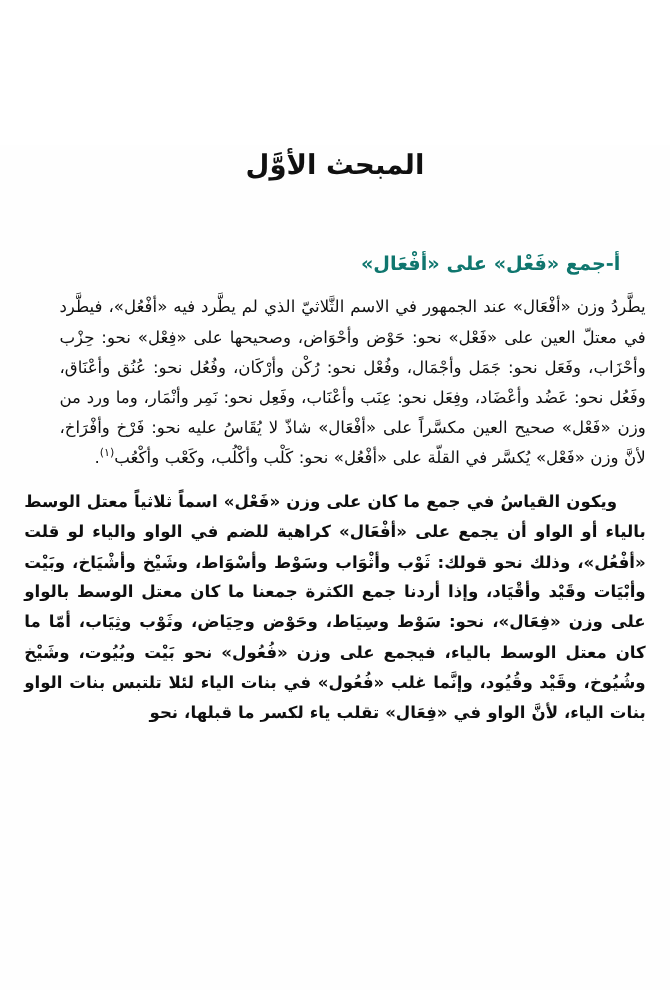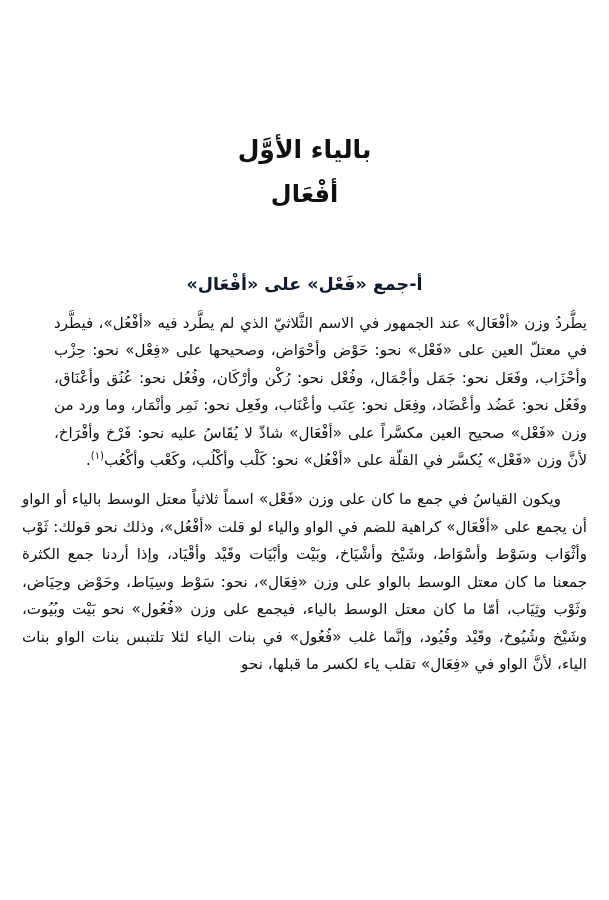--- a/index.html
+++ b/index.html
@@ -43,58 +43,56 @@
     font-weight: bold;
     margin-top: 9px;
     color: #101010;
   }
 
   
   .section-heading {
     margin-top: 62px;
     margin-left: 45px;
     margin-right: 45px;
-    text-align: center;
     font-size: 17.5px;
     font-weight: bold;
-    color: #0f172a;
+    color: #0f766e;
   }
 
   
   .body-text {
     margin: 0;
     padding: 0 22px 0 22px;
   }
   .para {
     margin: 0;
     font-size: 15.1px;
     line-height: 27.4px;
     text-align: justify;
     text-align-last: right;
     color: #0f0f0f;
     word-spacing: 0.2px;
   }
   .para.first { margin-top: 16px; margin-left: 32px; }
-  .para.second { margin-top: 12px; }
+  .para.second { margin-top: 12px; font-weight: bold; }
   .indent { display: inline-block; width: 26px; }
 
   .fn-ref {
     font-size: 10px;
     vertical-align: super;
     line-height: 0;
   }
 </style>
 </head>
 <body>
 
 <div class="page">
 
   <div class="title-block">
-    <div class="title-main">بالياء الأوَّل</div>
-    <div class="title-sub">أفْعَال</div>
+    <div class="title-main">المبحث الأوَّل</div>
   </div>
 
   <div class="section-heading">أ-جمع «فَعْل» على «أفْعَال»</div>
 
   <div class="body-text">
 
     <p class="para first"><span>يطَّردُ وزن «أفْعَال» عند الجمهور في الاسم الثَّلاثيّ الذي لم يطَّرد فيه «أفْعُل»، فيطَّرد في معتلّ العين على «فَعْل» نحو: حَوْض وأحْوَاض، وصحيحها على «فِعْل» نحو: حِزْب وأحْزَاب، وفَعَل نحو: جَمَل وأجْمَال، وفُعْل نحو: رُكْن وأرْكَان، وفُعُل نحو: عُنُق وأعْنَاق، وفَعُل نحو: عَضُد وأعْضَاد، وفِعَل نحو: عِنَب وأعْنَاب، وفَعِل نحو: نَمِر وأنْمَار، وما ورد من وزن «فَعْل» صحيح العين مكسَّراً على «أفْعَال» شاذّ لا يُقَاسُ عليه نحو: فَرْخ وأفْرَاخ، لأنَّ وزن «فَعْل» يُكسَّر في القلّة على «أفْعُل» نحو: كَلْب وأكْلُب، وكَعْب وأكْعُب</span><span class="fn-ref">(١)</span><span>.</span></p>
 
     <p class="para second"><span class="indent"></span><span>ويكون القياسُ في جمع ما كان على وزن «فَعْل» اسماً ثلاثياً معتل الوسط بالياء أو الواو أن يجمع على «أفْعَال» كراهية للضم في الواو والياء لو قلت «أفْعُل»، وذلك نحو قولك: ثَوْب وأثْوَاب وسَوْط وأسْوَاط، وشَيْخ وأشْيَاخ، وبَيْت وأبْيَات وقَيْد وأقْيَاد، وإذا أردنا جمع الكثرة جمعنا ما كان معتل الوسط بالواو على وزن «فِعَال»، نحو: سَوْط وسِيَاط، وحَوْض وحِيَاض، وثَوْب وثِيَاب، أمّا ما كان معتل الوسط بالياء، فيجمع على وزن «فُعُول» نحو بَيْت وبُيُوت، وشَيْخ وشُيُوخ، وقَيْد وقُيُود، وإنَّما غلب «فُعُول» في بنات الياء لئلا تلتبس بنات الواو بنات الياء، لأنَّ الواو في «فِعَال» تقلب ياء لكسر ما قبلها، نحو</span></p>
 

